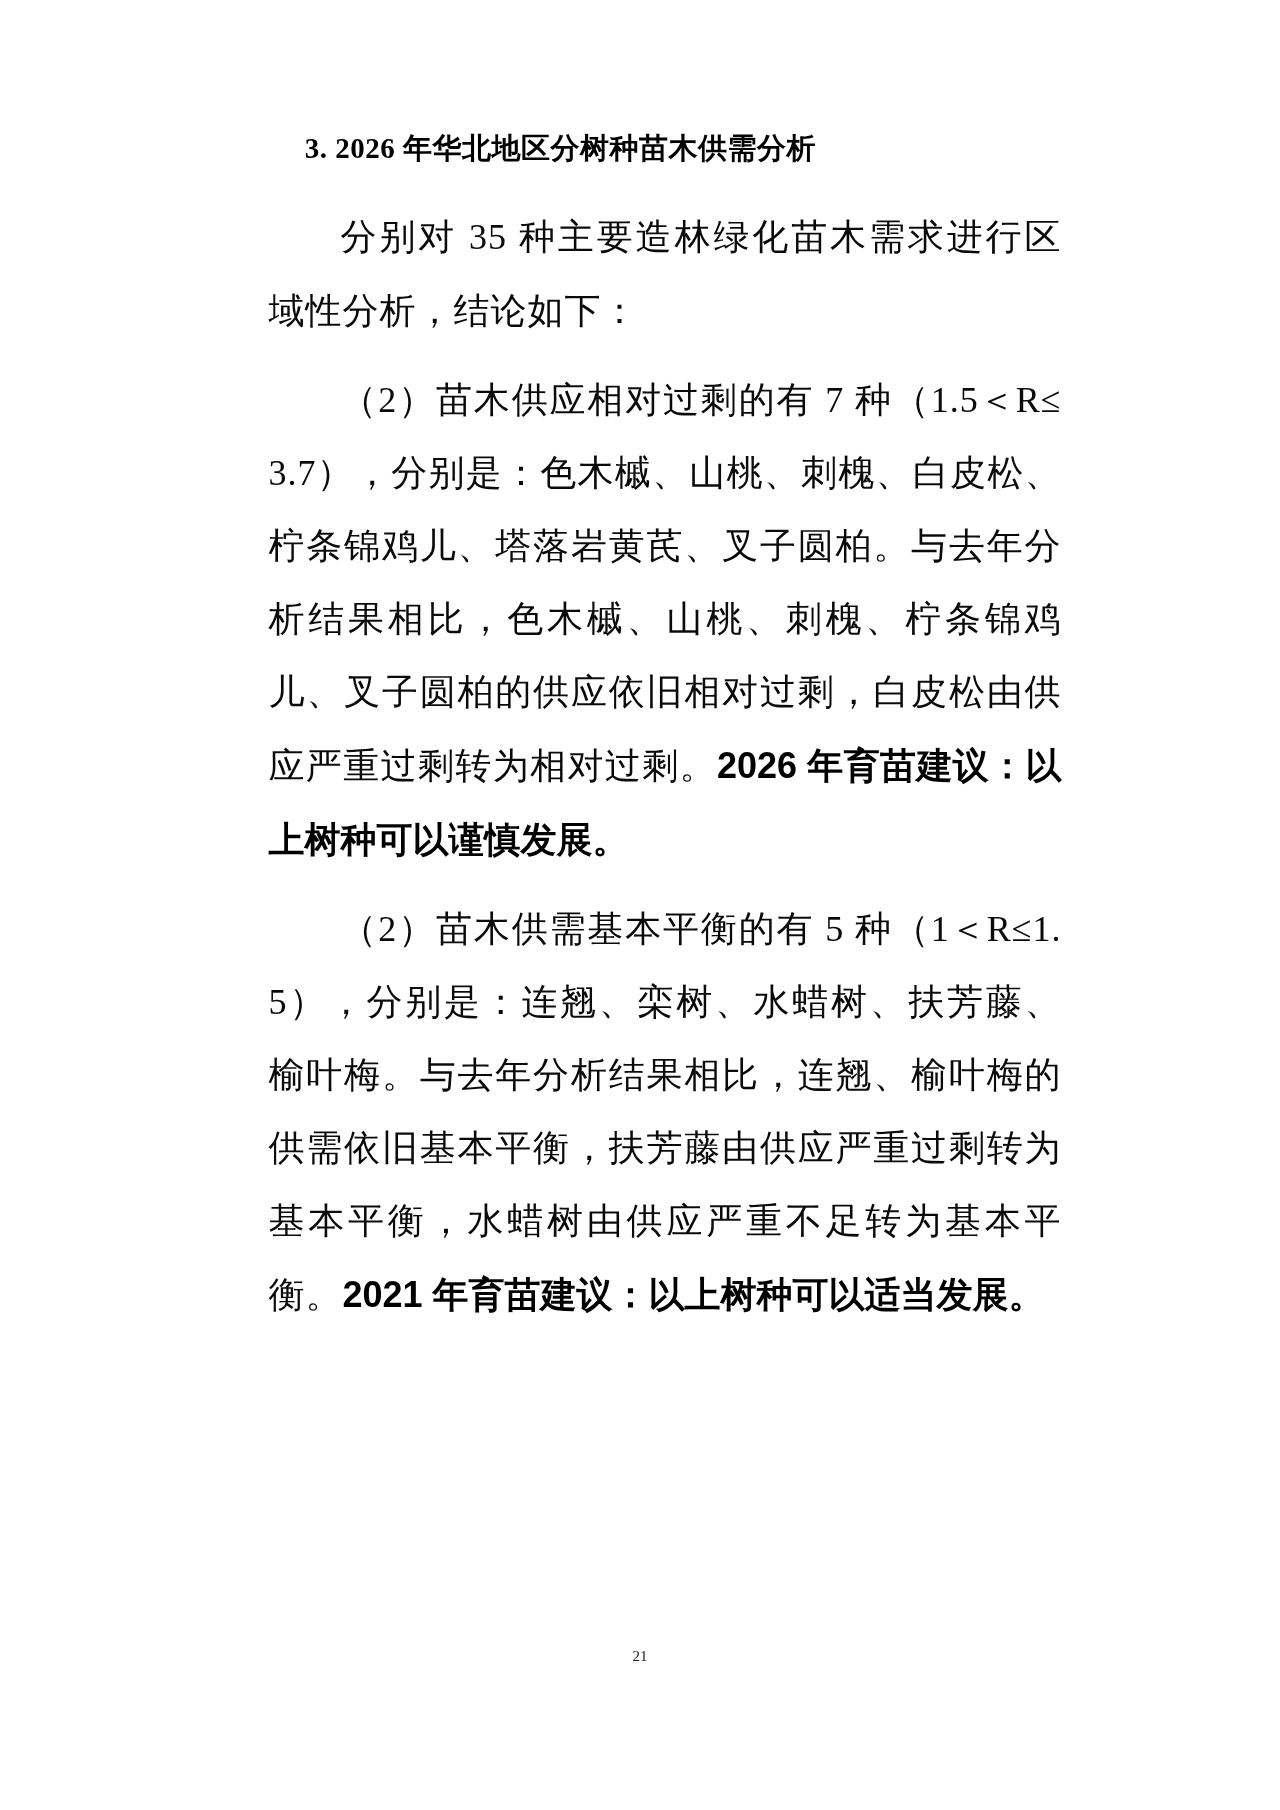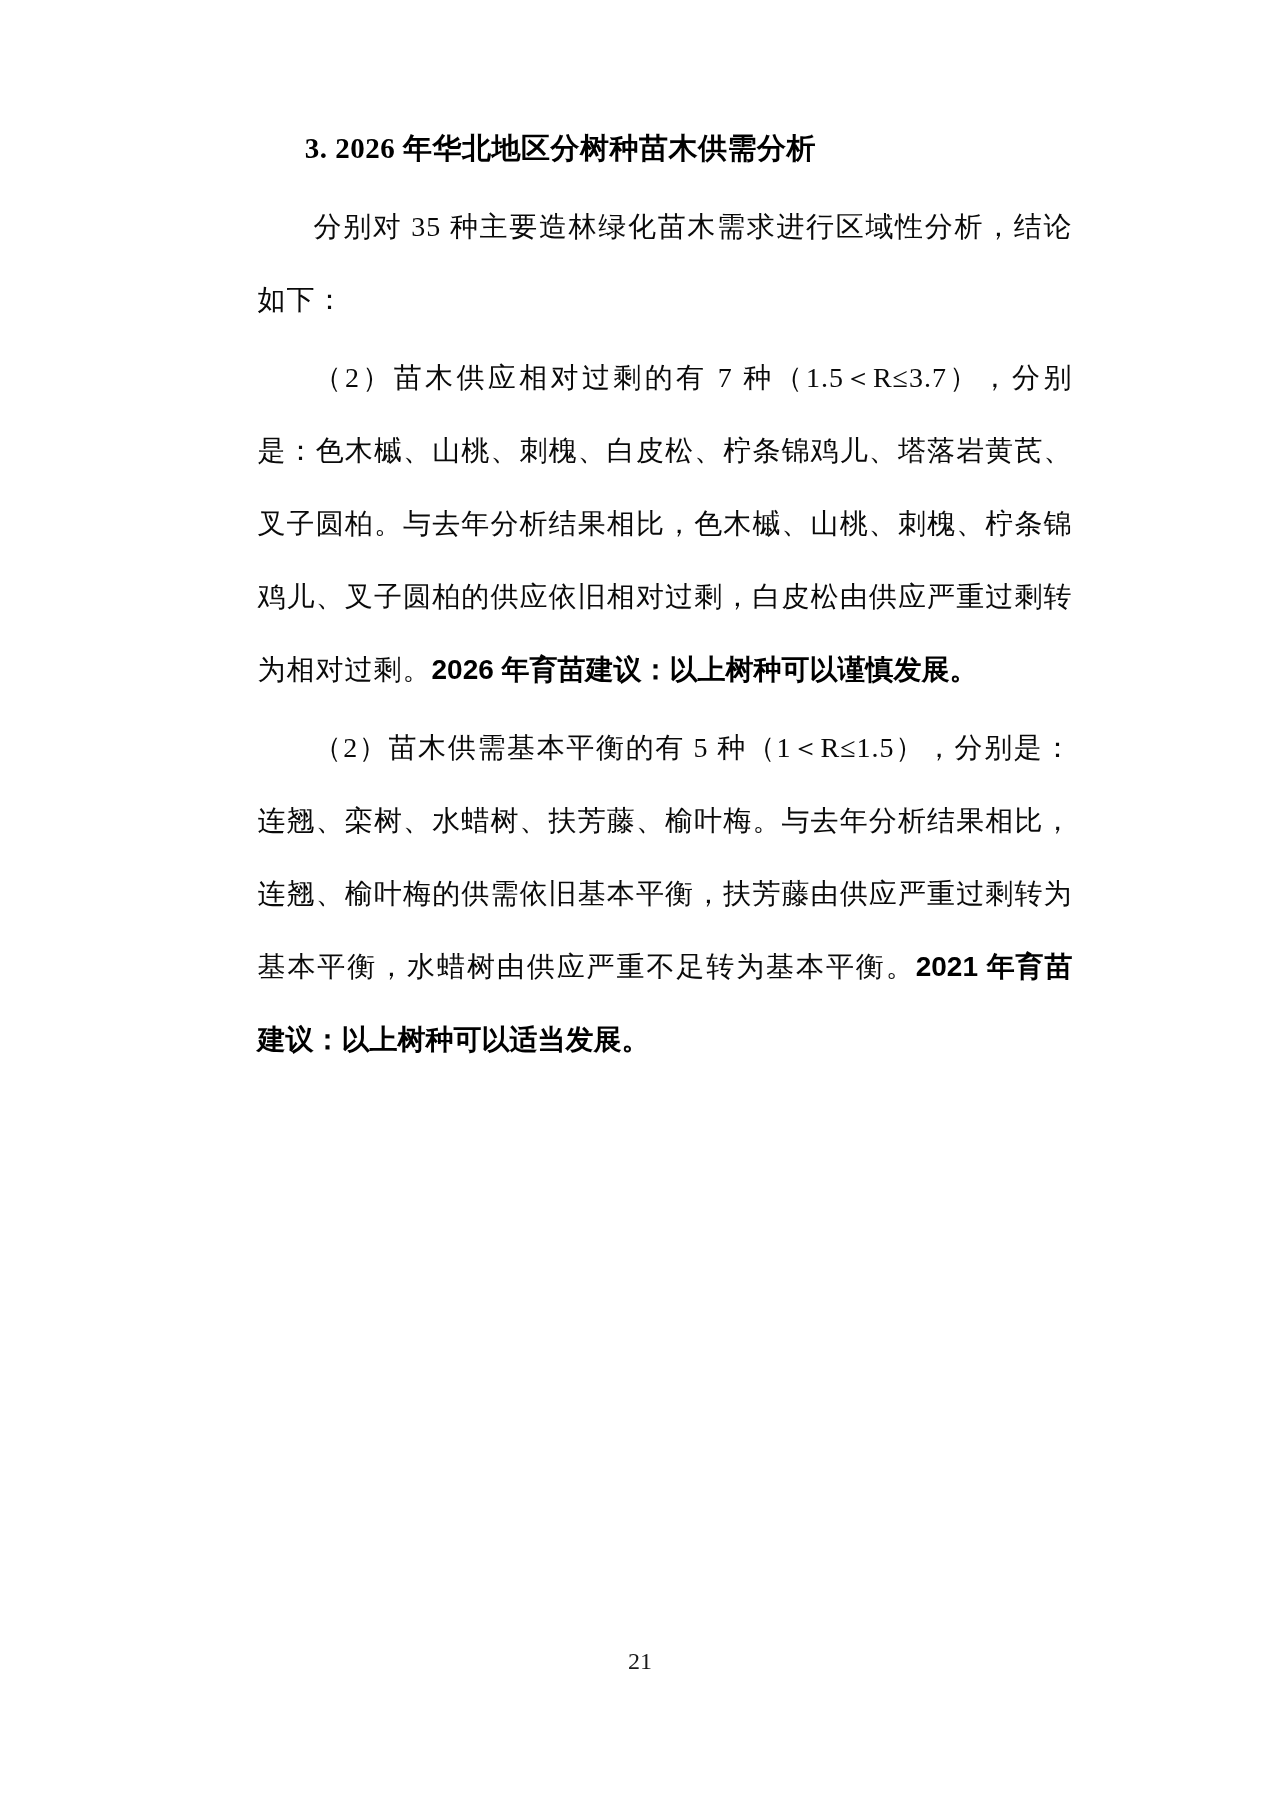--- a/index.html
+++ b/index.html
@@ -22,42 +22,42 @@
   .doc-title {
     font-size: 29px;
     font-weight: bold;
     line-height: 73px;
     margin: 0;
     text-indent: 1.8em;
     color: #000;
     letter-spacing: 0.5px;
   }
   .para {
-    margin: 5px;
-    font-size: 28px;
+    margin: 16px;
+    font-size: 36px;
     line-height: 73px;
     text-indent: 2em;
     text-align: justify;
     text-justify: inter-ideograph;
     letter-spacing: 1px;
     word-break: break-all;
   }
   .advice {
     font-family: "Liberation Sans", "DejaVu Sans", sans-serif;
     font-weight: bold;
     color: #000;
     letter-spacing: 0;
   }
   .page-number {
     position: absolute;
     left: 0;
     right: 0;
     top: 1648px;
     text-align: center;
-    font-size: 24px;
+    font-size: 15px;
     font-family: "Liberation Serif", "DejaVu Serif", serif;
     color: #1a1a1a;
   }
 </style>
 </head>
 <body>
 
 <div class="page">
 
   <h1 class="doc-title">3. 2026 年华北地区分树种苗木供需分析</h1>

